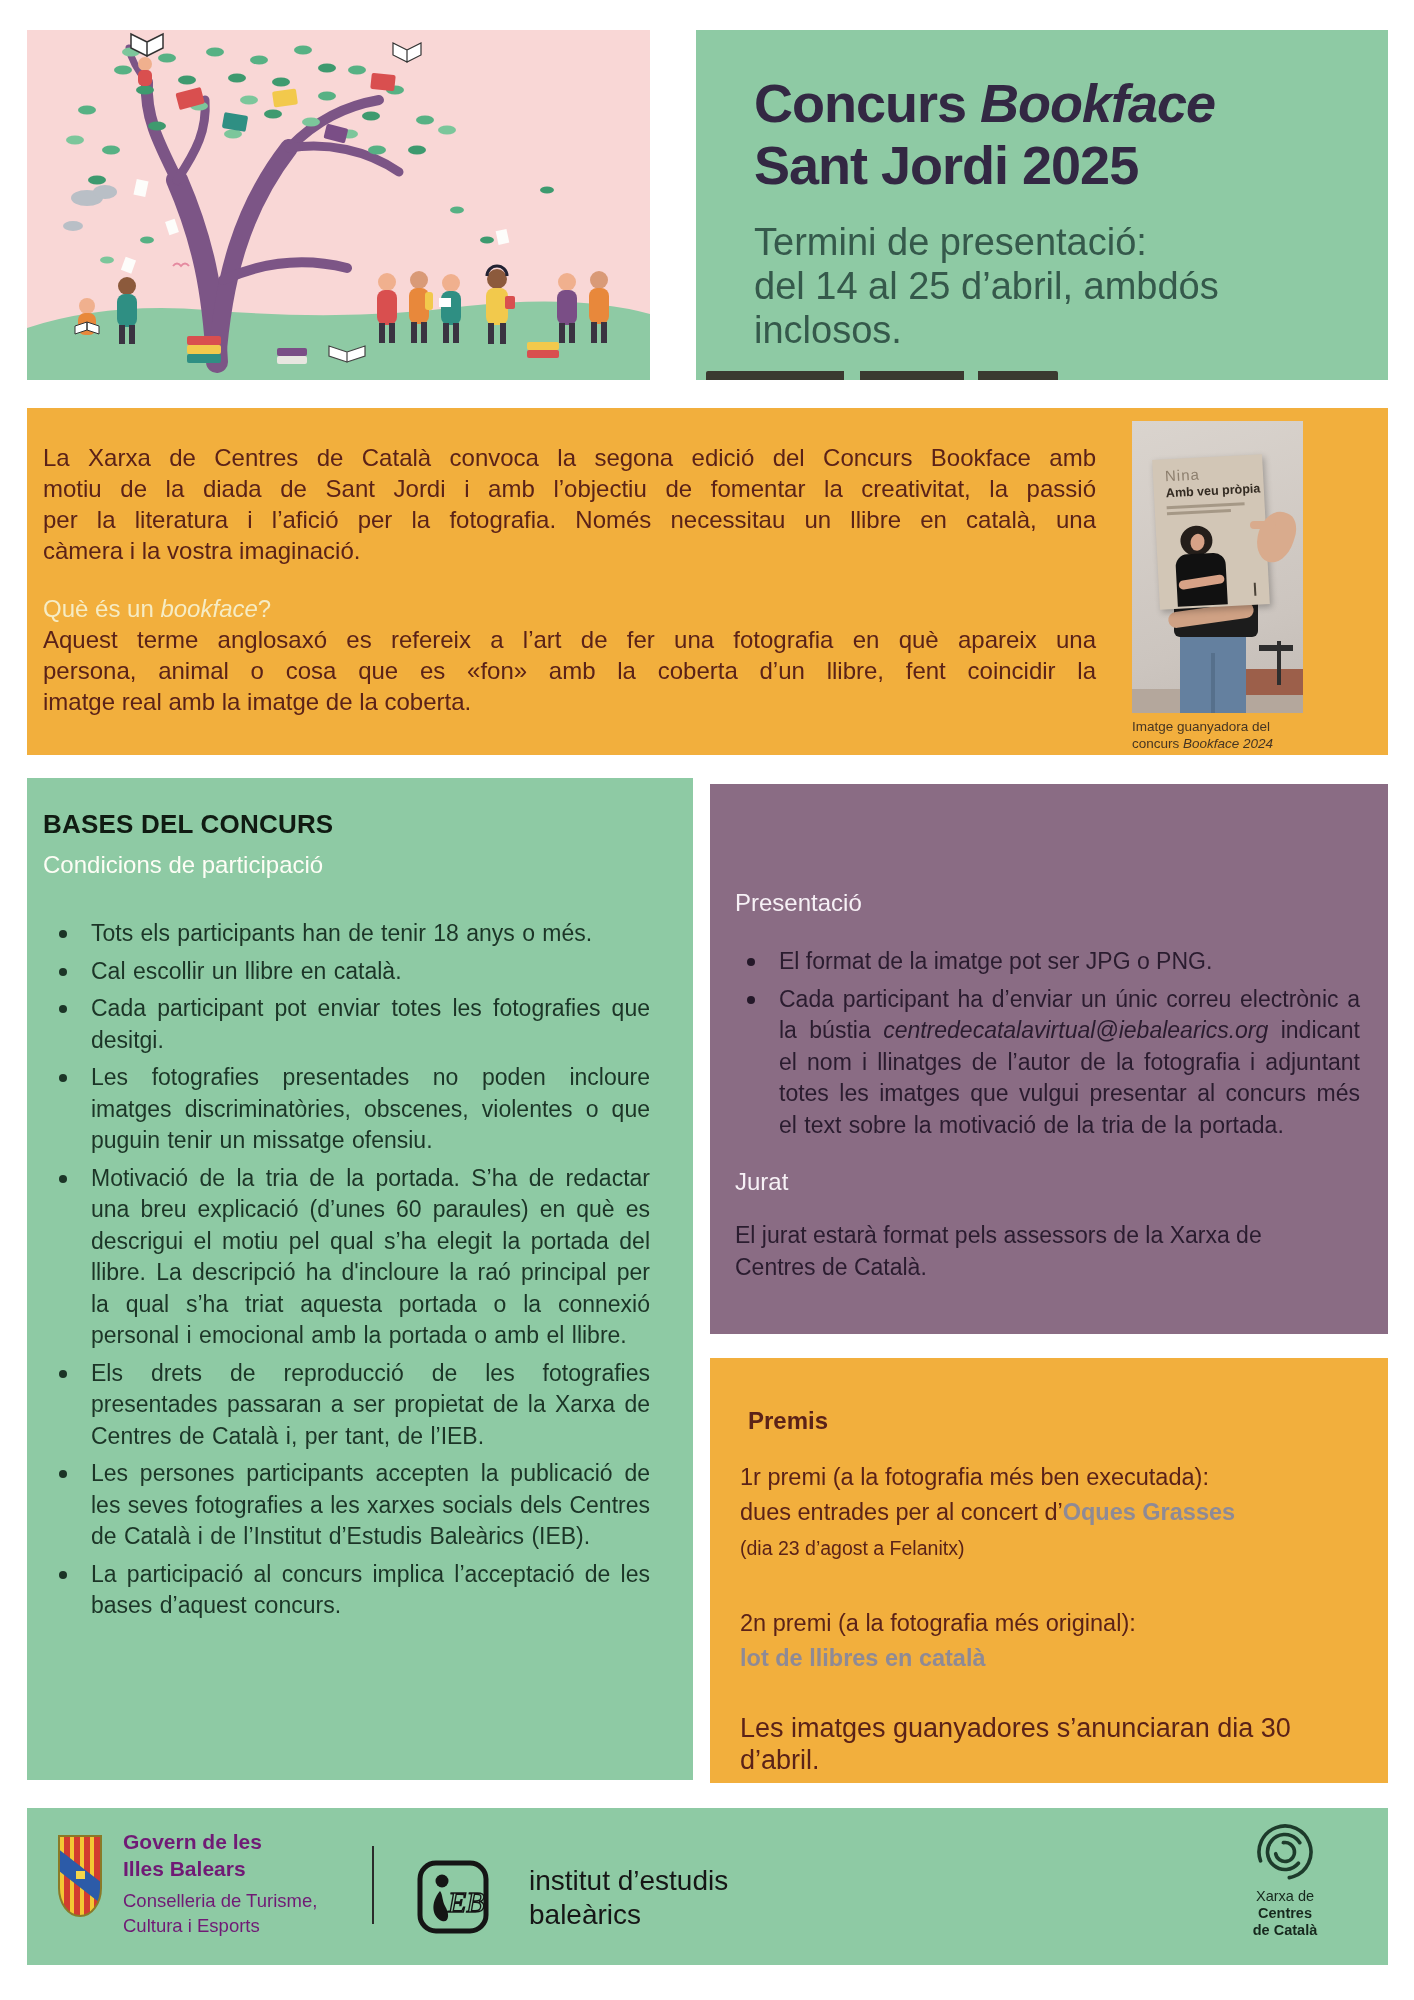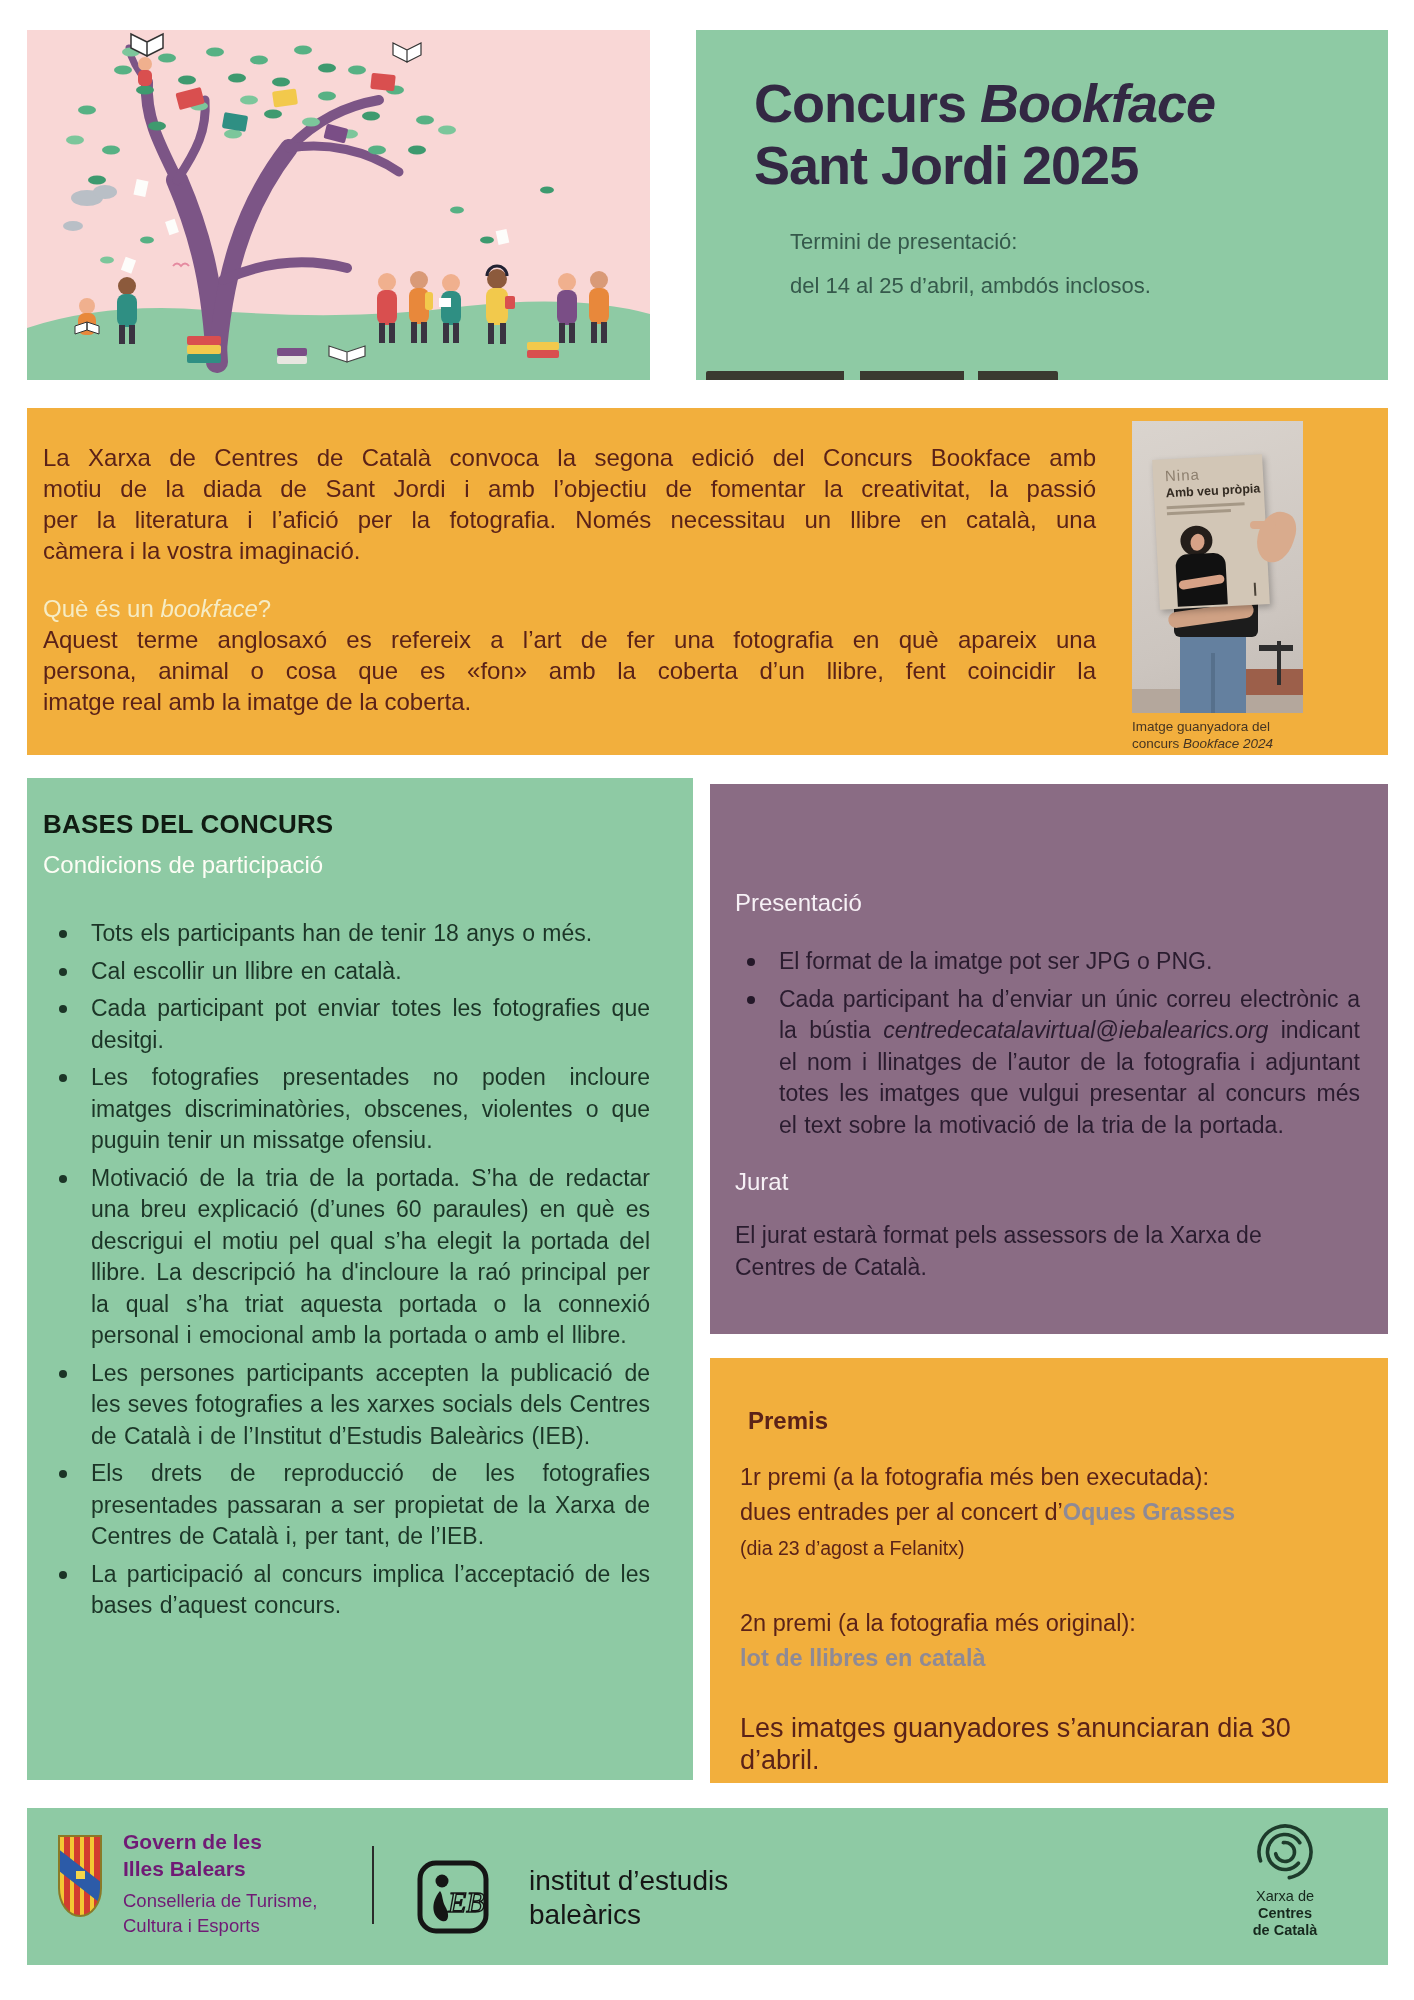--- a/index.html
+++ b/index.html
@@ -8,21 +8,21 @@
   .abs{position:absolute;}
 
   
   .illu{left:27px;top:30px;width:623px;height:350px;background:#F9D7D6;overflow:hidden;}
   .illu svg{display:block;width:100%;height:100%;}
   .hdr{left:696px;top:30px;width:692px;height:350px;background:#8ECAA4;box-sizing:border-box;}
   .hdr .t1{padding:0 36px 0 58px;font-size:54px;line-height:62px;font-weight:700;
            color:#332843;letter-spacing:-1px;}
   .hdr .twrap{padding-top:42px;}
   .hdr .it{font-style:italic;}
-  .deadline{padding:24px 44px 0 58px;font-size:22px;line-height:44px;color:#35594B;font-weight:400;margin-left:36px;}
+  .deadline{padding:24px 44px 0 58px;font-size:38px;line-height:44px;color:#35594B;font-weight:400;}
   .artifact{position:absolute;left:10px;bottom:0;width:352px;height:9px;border-radius:2px 2px 0 0;
     background:linear-gradient(90deg,#3A3A30 0,#3A3A30 138px,rgba(0,0,0,0) 138px,rgba(0,0,0,0) 154px,
                #3A3A30 154px,#3A3A30 258px,rgba(0,0,0,0) 258px,rgba(0,0,0,0) 272px,#3A3A30 272px,#3A3A30 352px);}
 
   
   .intro{left:27px;top:408px;width:1361px;height:347px;background:#F2AF3D;box-sizing:border-box;
          padding:34px 0 0 16px;color:#5B2218;}
   .intro .txt{width:1053px;font-size:24px;line-height:31px;}
   .jl{text-align:justify;text-align-last:justify;}
   .intro-q{margin-top:27px;font-size:24px;line-height:31px;color:#F6ECC4;}
@@ -315,22 +315,22 @@
 
   <div class="abs bases" style="position:absolute;">
     <h2>BASES DEL CONCURS</h2>
     <h3>Condicions de participació</h3>
     <ul class="blist">
       <li>Tots els participants han de tenir 18 anys o més.</li>
       <li>Cal escollir un llibre en català.</li>
       <li>Cada participant pot enviar totes les fotografies que desitgi.</li>
       <li>Les fotografies presentades no poden incloure imatges discriminatòries, obscenes, violentes o que puguin tenir un missatge ofensiu.</li>
       <li>Motivació de la tria de la portada. S’ha de redactar una breu explicació (d’unes 60 paraules) en què es descrigui el motiu pel qual s’ha elegit la portada del llibre. La descripció ha d'incloure la raó principal per la qual s’ha triat aquesta portada o la connexió personal i emocional amb la portada o amb el llibre.</li>
+      <li>Els drets de reproducció de les fotografies presentades passaran a ser propietat de la Xarxa de Centres de Català i, per tant, de l’IEB.</li>
       <li>Les persones participants accepten la publicació de les seves fotografies a les xarxes socials dels Centres de Català i de l’Institut d’Estudis Baleàrics (IEB).</li>
-      <li>Els drets de reproducció de les fotografies presentades passaran a ser propietat de la Xarxa de Centres de Català i, per tant, de l’IEB.</li>
       <li>La participació al concurs implica l’acceptació de les bases d’aquest concurs.</li>
     </ul>
   </div>
 
   <div class="abs pres" style="position:absolute;">
     <h3>Presentació</h3>
     <ul class="plist">
       <li>El format de la imatge pot ser JPG o PNG.</li>
       <li class="j2"><span>Cada participant ha d’enviar un únic correu electrònic a la bústia </span><span class="email">centredecatalavirtual@iebalearics.org</span><span> indicant el nom i llinatges de l’autor de la fotografia i adjuntant totes les imatges que vulgui presentar al concurs més el text sobre la motivació de la tria de la portada.</span></li>
     </ul>

